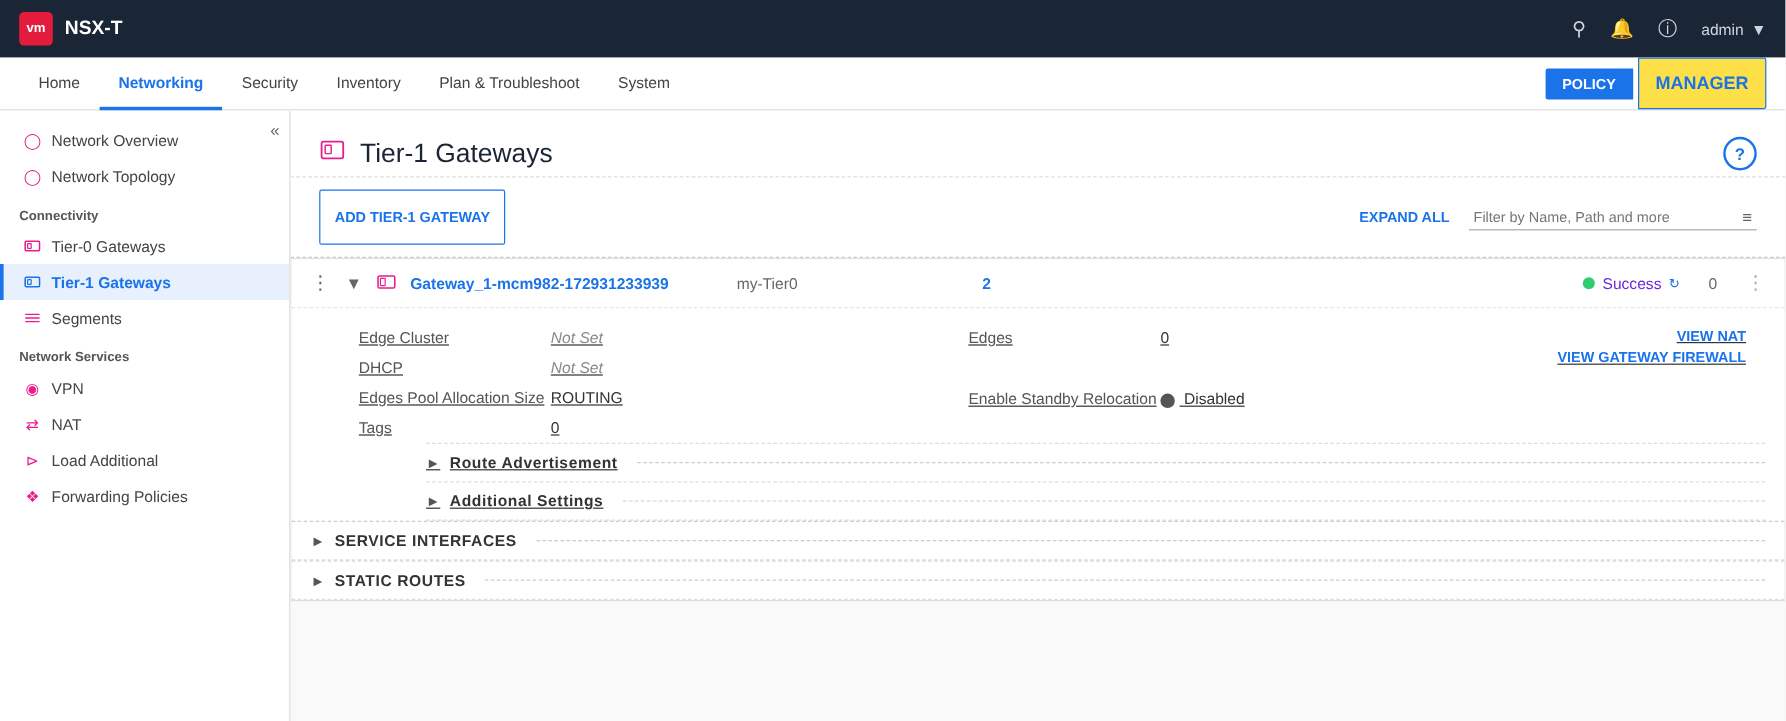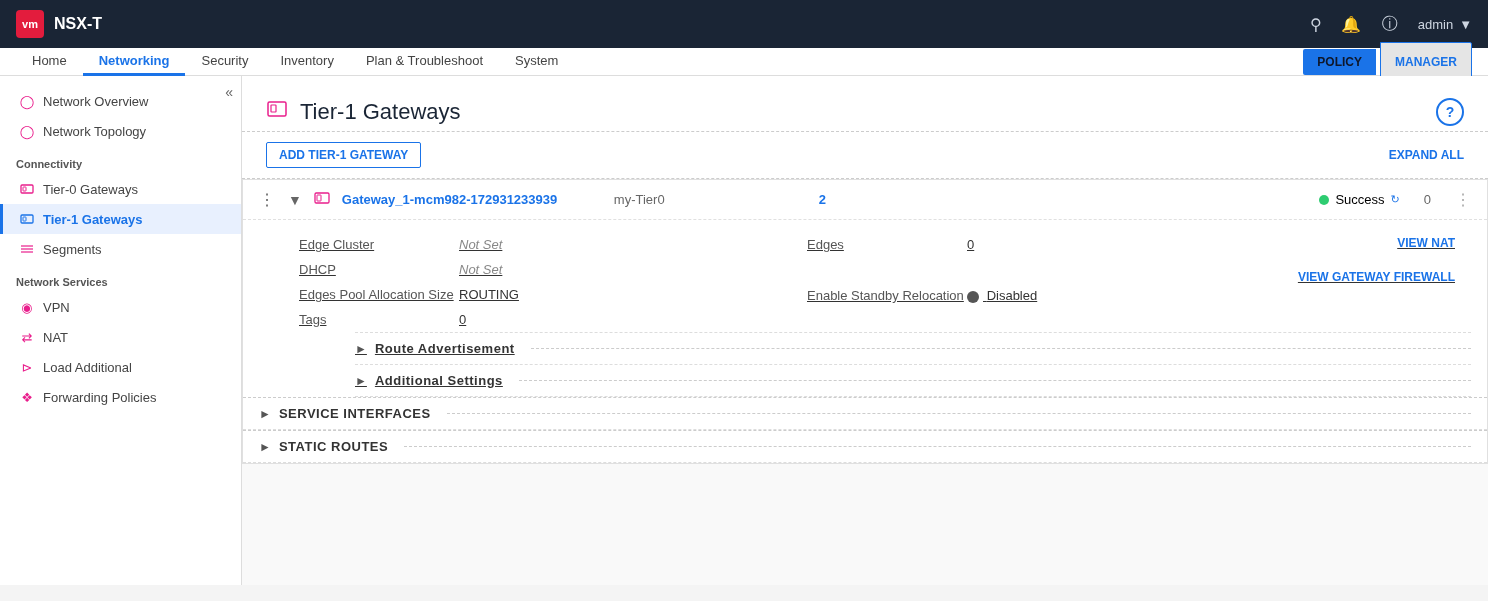--- a/index.html
+++ b/index.html
@@ -51,21 +51,21 @@
       gap: 6px;
       color: #cdd5e0;
       cursor: pointer;
       font-size: 13px;
     }
 
     
     .sec-nav {
       background: white;
       border-bottom: 1px solid #ddd;
-      height: 28px;
+      height: 44px;
       display: flex;
       align-items: stretch;
       padding: 0 16px;
     }
     .sec-nav-item {
       padding: 0 16px;
       display: flex;
       align-items: center;
       cursor: pointer;
       color: #444;
@@ -79,33 +79,33 @@
       font-weight: 600;
     }
     .sec-nav-right {
       margin-left: auto;
       display: flex;
       align-items: center;
       gap: 4px;
     }
     .policy-btn {
       background: #1a73e8;
-      color: #0f172a;
+      color: #ffffff;
       padding: 6px 14px;
       font-size: 12px;
       font-weight: 600;
       border: none;
       cursor: pointer;
       border-radius: 2px 0 0 2px;
     }
     .manager-btn {
-      background: #e5e5e5;
+      background: #fde047;
       color: #1a73e8;
       padding: 12px 14px;
-      font-size: 12px;
+      font-size: 15px;
       font-weight: 600;
       border: 1px solid #1a73e8;
       cursor: pointer;
       border-radius: 0 2px 2px 0;
     }
 
     
     .main-layout {
       display: flex;
       height: calc(601px - 92px);
@@ -186,21 +186,21 @@
       border-bottom: 1px dashed #ccc;
       padding: 10px 24px;
       display: flex;
       align-items: center;
       gap: 16px;
     }
     .add-btn {
       border: 1px solid #1a73e8;
       color: #1a73e8;
       background: white;
-      padding: 5px 12px;
+      padding: 15px 12px;
       font-size: 12px;
       font-weight: 600;
       cursor: pointer;
       border-radius: 2px;
     }
     .expand-all {
       color: #1a73e8;
       font-size: 12px;
       font-weight: 600;
       cursor: pointer;
@@ -245,21 +245,21 @@
       gap: 12px;
     }
     .row-dot-menu { cursor: pointer; font-size: 16px; color: #666; letter-spacing: 1px; }
     .row-expand { cursor: pointer; font-size: 14px; color: #666; }
     .row-type-icon { color: #e91e8c; font-size: 14px; }
     .row-name { font-size: 13px; color: #1a73e8; font-weight: 700; flex: 0 0 260px; }
     .row-tier0 { font-size: 13px; color: #666; flex: 0 0 140px; }
     .row-count { font-size: 13px; color: #1a73e8; font-weight: 600; flex: 0 0 60px; text-align: right; }
     .row-status { display: flex; align-items: center; gap: 6px; font-size: 13px; }
     .status-dot { width: 10px; height: 10px; border-radius: 50%; background: #2ecc71; }
-    .status-text { color: #000000; }
+    .status-text { color: #6d28d9; }
     .status-refresh { color: #1a73e8; font-size: 11px; cursor: pointer; }
     .row-num { font-size: 13px; color: #666; padding: 0 12px; }
     .row-lines { color: #aaa; font-size: 16px; cursor: pointer; }
 
     
     .data-row-detail {
       background: white;
       padding: 12px 16px 0 56px;
       text-decoration: underline;
     }
@@ -427,20 +427,24 @@
       </span>
       <span class="page-title">Tier-1 Gateways</span>
       <div style="flex:1;"></div>
       <span style="color:#1a73e8; font-size:20px; cursor:pointer; border: 2px solid #1a73e8; border-radius:50%; width:28px; height:28px; display:flex; align-items:center; justify-content:center; font-size:14px; font-weight:700;">?</span>
     </div>
 
     <div class="toolbar">
       <button class="add-btn">ADD TIER-1 GATEWAY</button>
       <span style="flex:1;"></span>
       <span class="expand-all">EXPAND ALL</span>
+      <div class="filter-input-wrap">
+        <input class="filter-input" type="text" placeholder="Filter by Name, Path and more" style="">
+        <span class="filter-icon">≡</span>
+      </div>
     </div>
 
     <div class="table-area">
 
       <div class="data-row">
         <div class="data-row-main">
           <span class="row-dot-menu">⋮</span>
           <span class="row-expand">▼</span>
           <span class="row-type-icon">
             <svg width="16" height="16" viewBox="0 0 16 16" fill="none">
@@ -488,21 +492,21 @@
               </div>
               <div style="height: 26px;"></div>
               <div class="detail-row">
                 <span class="detail-label">Enable Standby Relocation</span>
                 <span class="detail-value normal">
                   <span class="status-dot-disabled"></span>
                   <span>Disabled</span>
                 </span>
               </div>
             </div>
-            <div style="min-width: 180px; display: flex; flex-direction: column; align-items: flex-end; padding: 4px 16px 12px 0; gap: 20px;">
+            <div style="min-width: 180px; display: flex; flex-direction: column; align-items: flex-end; padding: 4px 16px 12px 0; gap: 4px;">
               <span class="view-link">VIEW NAT</span>
               <span class="view-link">VIEW GATEWAY FIREWALL</span>
             </div>
           </div>
 
           <div class="sub-section">
             <div class="sub-section-row">
               <span class="sub-section-expand">►</span>
               <span class="sub-section-label" style="font-weight: 600; font-size: 13px; text-transform: none;">Route Advertisement</span>
               <span style="flex:1; border-top: 1px dashed #ccc; margin-left: 8px;"></span>

